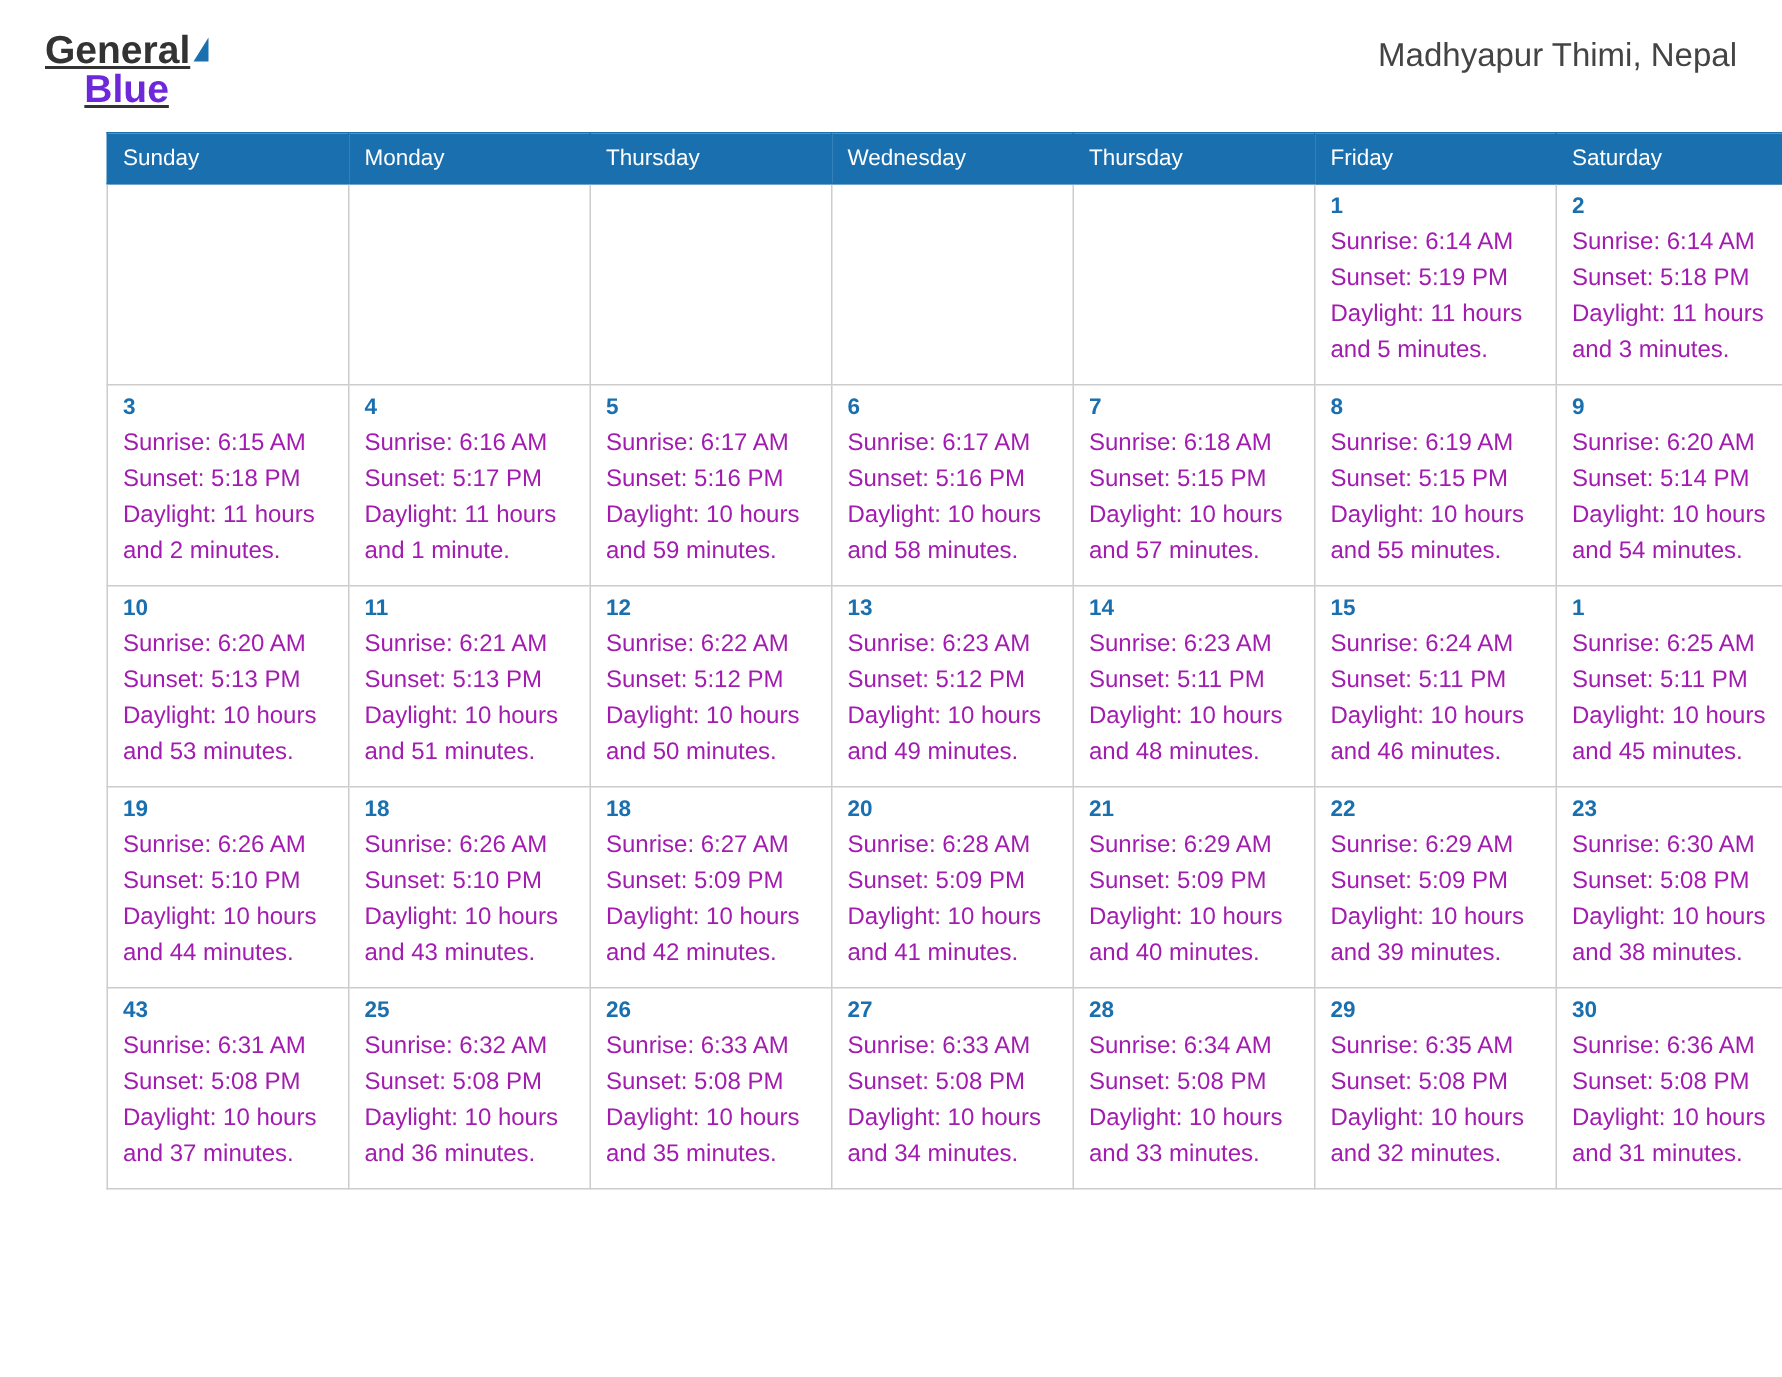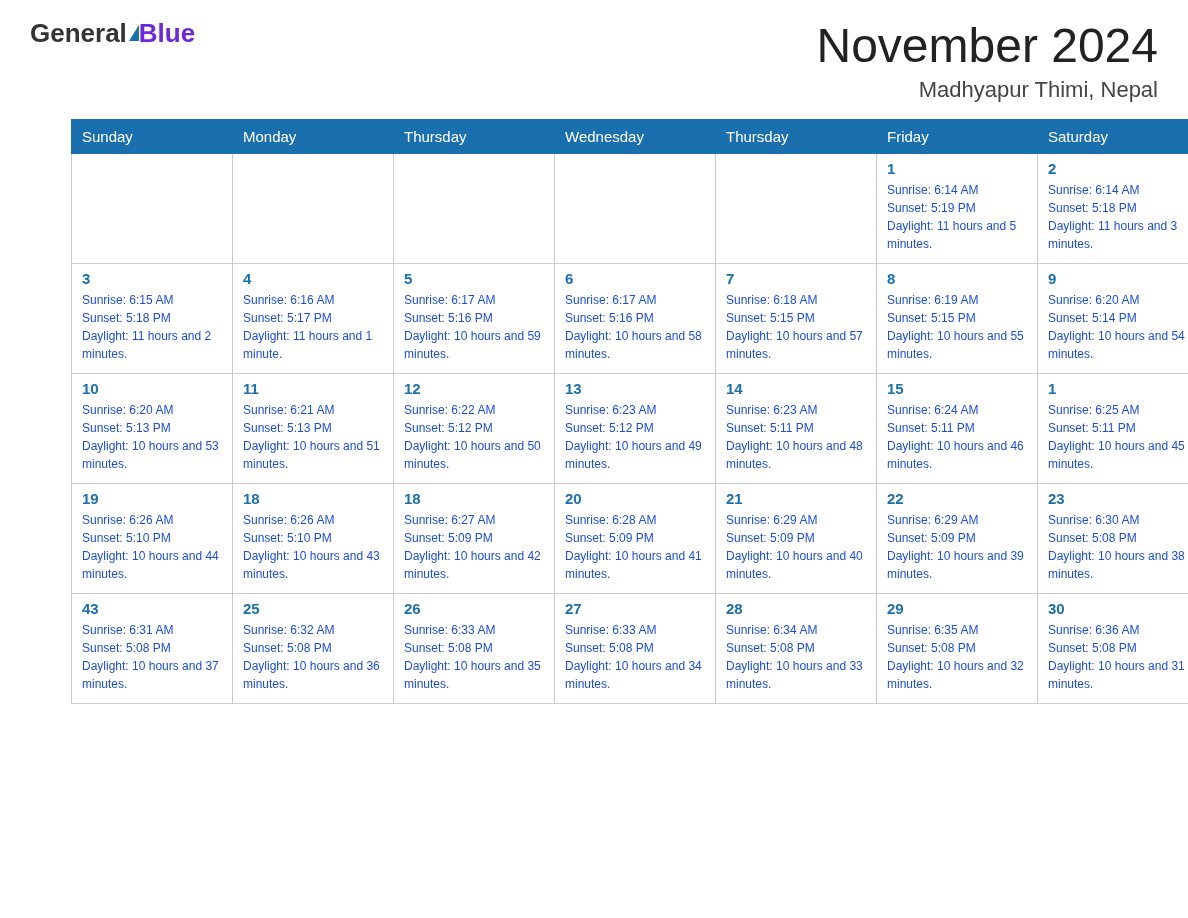--- a/index.html
+++ b/index.html
@@ -12,22 +12,23 @@
       padding: 20px 30px;
     }
     .header {
       display: flex;
       justify-content: space-between;
       align-items: flex-start;
       margin-bottom: 16px;
     }
     .logo {
       display: flex;
-      flex-direction: row;
-      align-items: flex-end;
+      flex-direction: column;
+      align-items: center;
+      text-decoration: underline;
     }
     .logo-general {
       font-size: 26px;
       font-weight: bold;
       color: #333;
       line-height: 1;
     }
     .logo-blue {
       font-size: 26px;
       font-weight: bold;
@@ -81,22 +82,22 @@
       height: 100px;
     }
     .day-num {
       font-size: 15px;
       font-weight: bold;
       color: #1a6faf;
       display: block;
       margin-bottom: 4px;
     }
     .day-info {
-      font-size: 12px;
-      color: #1d4ed8;
+      font-size: 16px;
+      color: #a21caf;
       line-height: 1.5;
     }
     .empty-cell {
       background: #fff;
     }
     tbody tr td:first-child .day-num,
     tbody tr td:last-child .day-num {
       
     }
   </style>
@@ -105,21 +106,20 @@
 
 <div class="header">
   <div class="logo">
     <div style="display:flex;align-items:center;">
       <span class="logo-general">General</span>
       <span class="logo-triangle"></span>
     </div>
     <span class="logo-blue">Blue</span>
   </div>
   <div class="title-block">
-    <div class="month-year">November 2024</div>
     <div class="location">Madhyapur Thimi, Nepal</div>
   </div>
 </div>
 
 <table class="calendar-table">
   <thead>
     <tr>
     <th>Sunday</th>
         <th>Monday</th>
         <th>Thursday</th>

